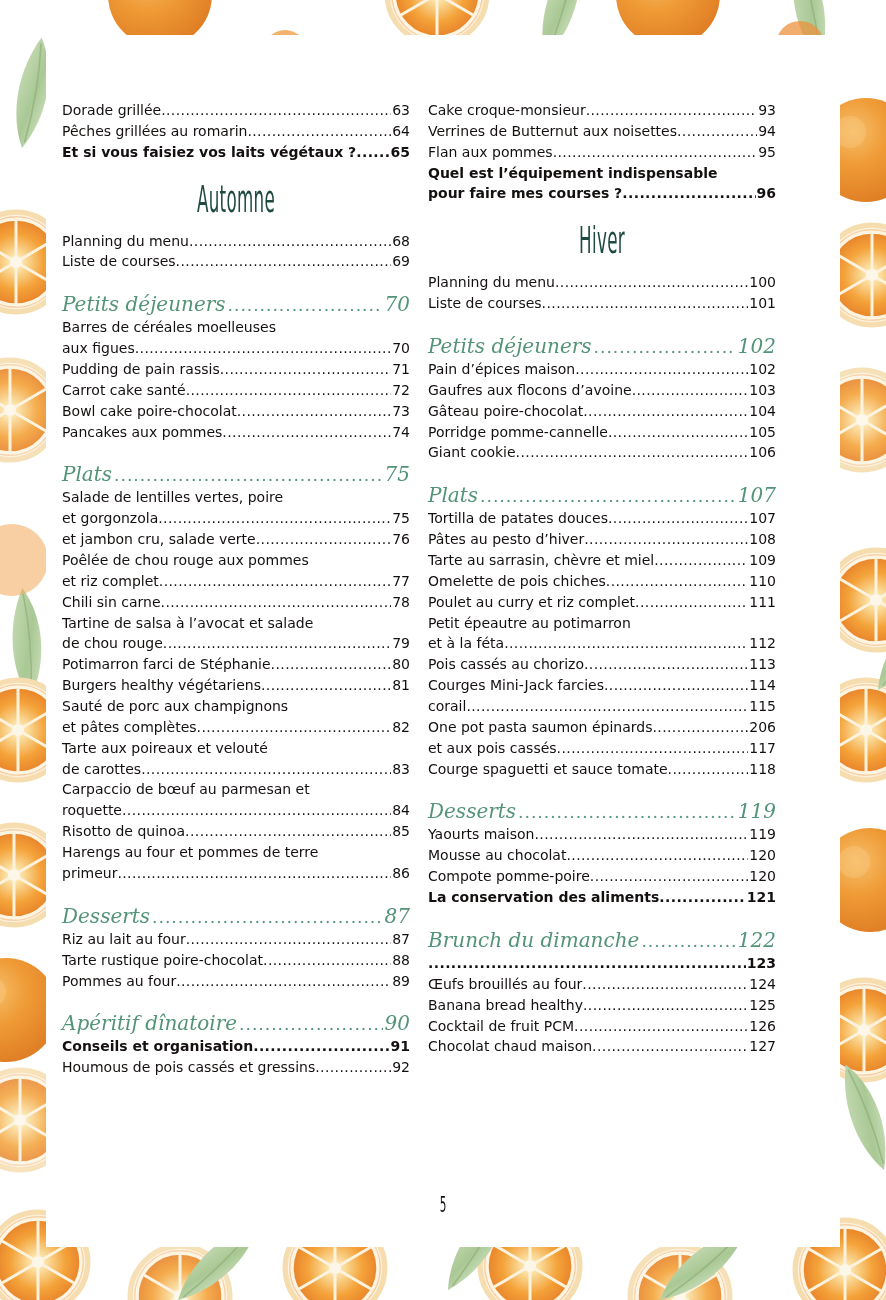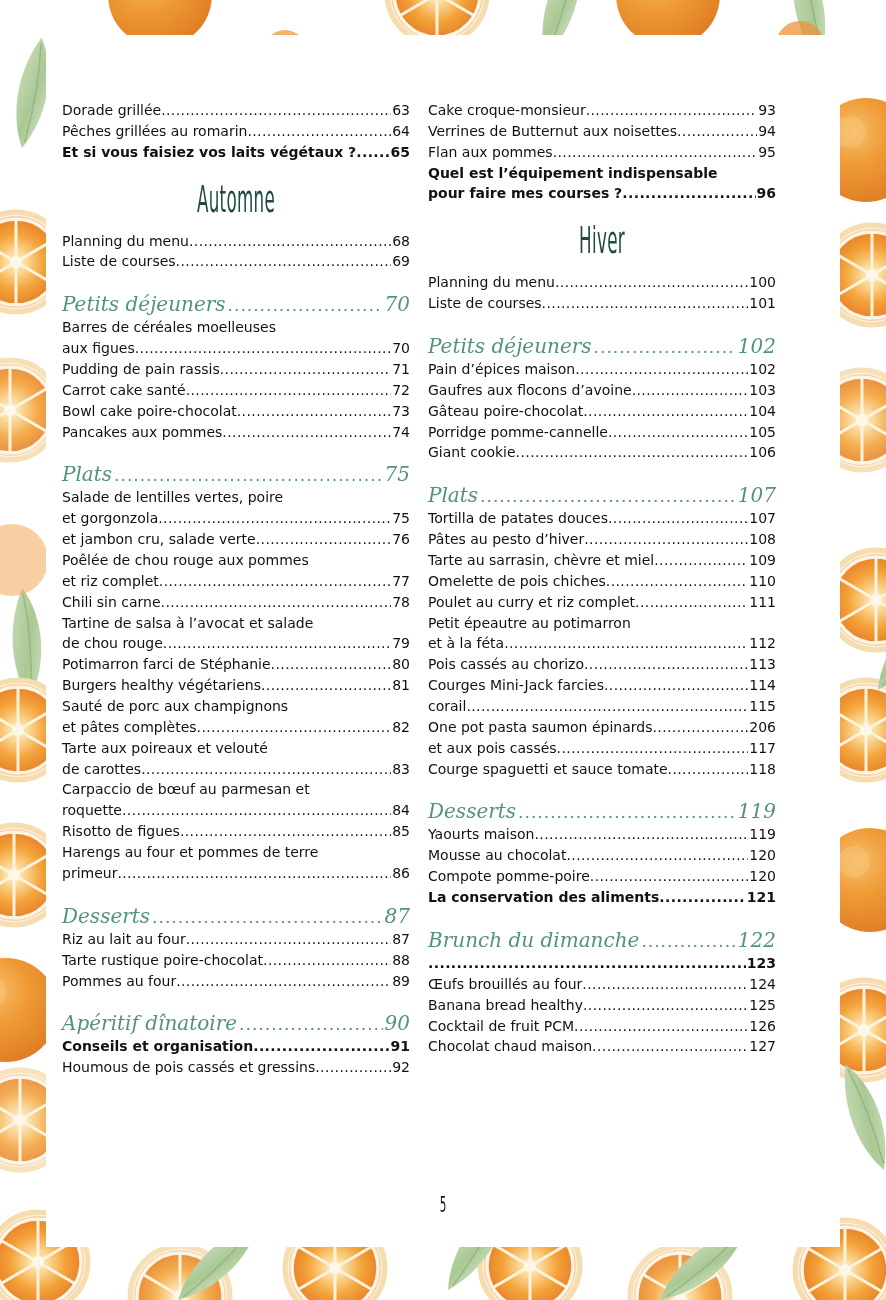--- a/index.html
+++ b/index.html
@@ -370,21 +370,21 @@
           <div class="entry">
             <span class="e-first">Carpaccio de bœuf au parmesan et</span>
             <div class="e-line">
               <span class="e-text">roquette</span>
               <span class="e-dots">........................................................................................................................................................................................................</span>
               <span class="e-page">84</span>
             </div>
           </div>
           <div class="entry">
             <div class="e-line">
-              <span class="e-text">Risotto de figues</span>
+              <span class="e-text">Risotto de quinoa</span>
               <span class="e-dots">........................................................................................................................................................................................................</span>
               <span class="e-page">85</span>
             </div>
           </div>
           <div class="entry">
             <span class="e-first">Harengs au four et pommes de terre</span>
             <div class="e-line">
               <span class="e-text">primeur</span>
               <span class="e-dots">........................................................................................................................................................................................................</span>
               <span class="e-page">86</span>

